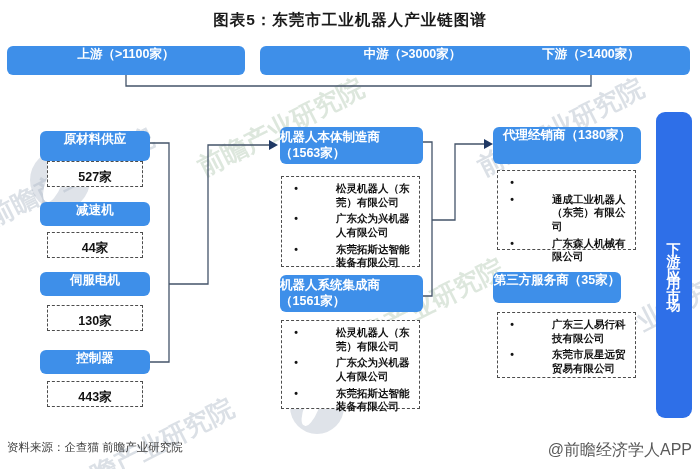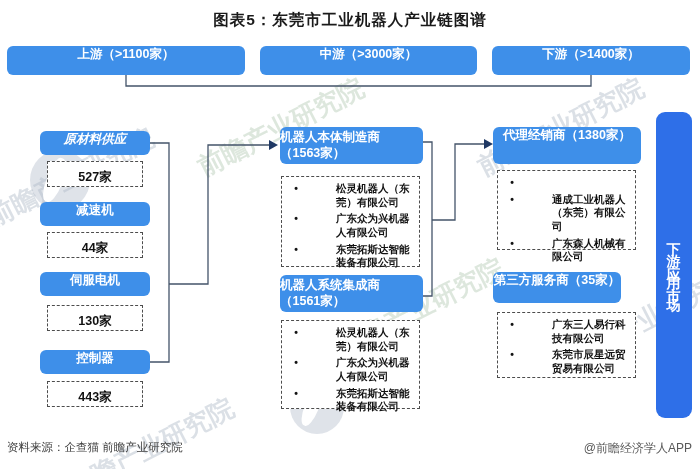--- a/index.html
+++ b/index.html
@@ -52,21 +52,21 @@
   }
   
   svg.connectors{position:absolute;left:0;top:0;z-index:1;}
   svg.connectors path{fill:none;stroke:#44546A;stroke-width:1.3;}
   svg.connectors polygon{fill:#1F3864;stroke:none;}
   
   .source{
     position:absolute;left:7px;top:440px;font-size:11.5px;color:#404040;z-index:3;
   }
   .credit{
-    position:absolute;right:8px;top:440px;font-size:12px;color:#595959;z-index:3;
+    position:absolute;right:8px;top:440px;font-size:16px;color:#595959;z-index:3;
   }
   
   .wm{
     position:absolute;font-size:26px;font-weight:bold;white-space:nowrap;
     transform:rotate(-27deg);z-index:0;user-select:none;
   }
   .wm-gray{color:rgba(176,186,199,0.45);}
   .wm-green{color:rgba(170,195,170,0.40);}
   .wm-logo{
     position:absolute;border-radius:50%;background:rgba(176,186,199,0.40);
@@ -99,28 +99,28 @@
     <path d="M169 284 L208 284 L208 145 L269 145"></path>
     <polygon points="269,140 278,145 269,150"></polygon>
     <path d="M423 142 L432 142 L432 296 L423 296"></path>
     <path d="M432 220 L455 220 L455 144 L484 144"></path>
     <polygon points="484,139 493,144 484,149"></polygon>
   </svg>
 
   <div class="bluebox top-box" style="left:7px;width:238px;">
     <span>上游（&gt;1100家）</span>
   </div>
-  <div class="bluebox top-box" style="left:260px;width:217px;">
+  <div class="bluebox top-box" style="left:260px;width:217px;padding-left:44px;">
     <span>中游（&gt;3000家）</span>
   </div>
   <div class="bluebox top-box" style="left:492px;width:198px;">
     <span>下游（&gt;1400家）</span>
   </div>
 
-  <div class="bluebox col-head" style="left:40px;top:131px;width:110px;height:24px;font-style:italic;">
+  <div class="bluebox col-head" style="left:40px;top:131px;width:110px;height:30px;">
     <span>原材料供应</span>
   </div>
   <div class="dashbox countbox" style="left:47px;top:161px;width:96px;height:26px;">
     <span>527家</span>
   </div>
 
   <div class="bluebox col-head" style="left:40px;top:202px;width:110px;height:24px;">
     <span>减速机</span>
   </div>
   <div class="dashbox countbox" style="left:47px;top:232px;width:96px;height:26px;">

